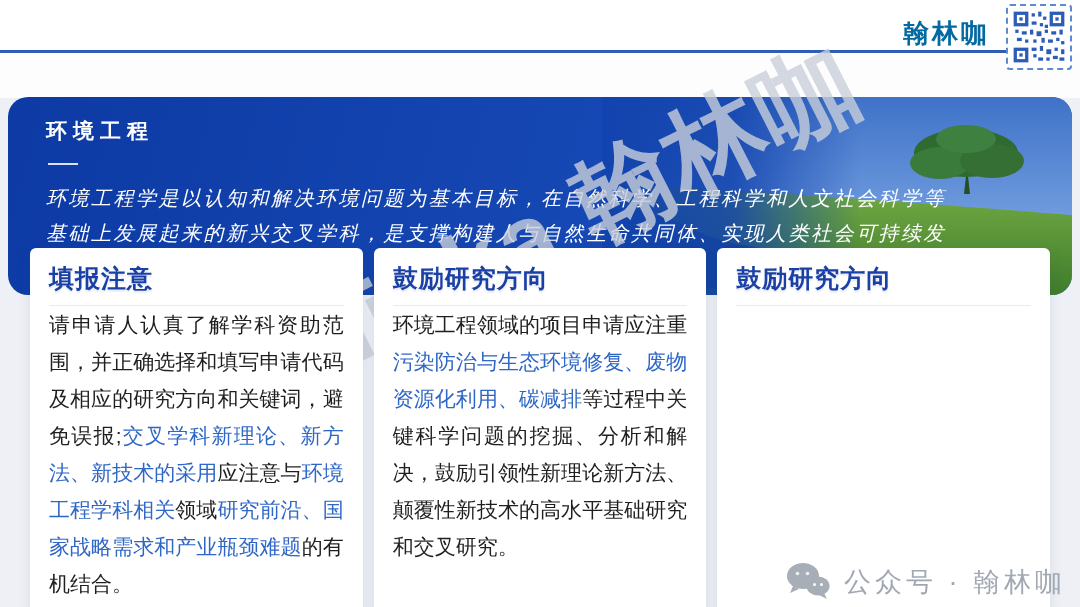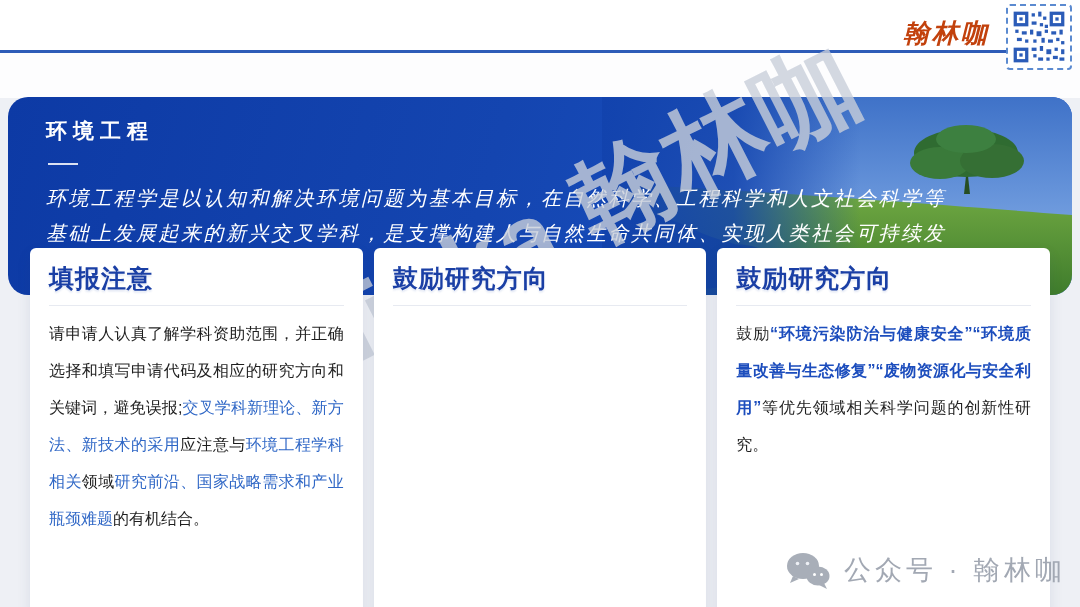--- a/index.html
+++ b/index.html
@@ -7,22 +7,22 @@
   body { font-family:"Liberation Sans",sans-serif; }
   .page { position:relative; width:1080px; height:607px; background:#eef0f5; overflow:hidden; }
 
   
   .topbar { position:absolute; top:0; left:0; width:1080px; height:53px; background:#ffffff; z-index:2; }
   .topline { position:absolute; top:50px; left:0; width:1006px; height:3px; background:#2e5cb8; z-index:3; }
   .whitegap { position:absolute; top:53px; left:0; width:1080px; height:45px; background:#fdfdfe; z-index:1; }
   .title-wrap { position:absolute; top:14px; left:18px; display:flex; align-items:center; z-index:4; }
   .title-bullet { width:15px; height:15px; background:#1a3fa5; margin-right:12px; margin-top:2px; }
   .main-title { font-size:27px; font-weight:bold; color:#1a3fa5; letter-spacing:1px; }
-  .brand { position:absolute; top:16px; right:90px; font-size:26px; font-weight:bold; color:#c2410c;
-           font-family:"DejaVu Serif",serif; font-style:italic; letter-spacing:3px; z-index:6; }
+  .brand { position:absolute; top:16px; right:90px; font-size:26px; font-weight:bold; color:#0369a1;
+           font-family:"DejaVu Serif",serif; letter-spacing:3px; z-index:6; }
   .qr-frame { position:absolute; top:4px; right:8px; width:66px; height:66px; background:#fff;
               border:2px dashed #5b8ad0; border-radius:4px; padding:4px; z-index:6; }
   .qr-frame svg { width:100%; height:100%; display:block; }
 
   
   .hero { position:absolute; top:97px; left:8px; width:1064px; height:198px; border-radius:20px;
           background:linear-gradient(105deg,#0d3aa5 0%, #1445b0 45%, #1950c0 75%);
           overflow:hidden; z-index:1; }
   .hero-scene { position:absolute; top:0; right:0; width:470px; height:198px; }
   .hero-scene svg { display:block; }
@@ -40,27 +40,27 @@
                transform:rotate(-27deg); transform-origin:0 50%; z-index:5; pointer-events:none;
                letter-spacing:2px; }
 
   
   .cards { position:absolute; top:248px; left:30px; width:1020px; display:flex; gap:11px; z-index:10; }
   .card { flex:1; height:369px; background:#ffffff; border-radius:6px; padding:14px 19px 0 19px;
           box-shadow:0 6px 14px rgba(40,60,110,0.10); }
   .card-header { font-size:25px; font-weight:bold; color:#1a3fa5; letter-spacing:1px;
                  padding-bottom:10px; border-bottom:1px solid #e7eaf1;
                  text-shadow:0 2px 2px rgba(26,63,165,0.12); }
-  .card-body { margin-top:9px; font-size:16px; line-height:37px; color:#1f1f1f; text-align:justify; }
+  .card-body { font-size:21px; line-height:37px; color:#1f1f1f; text-align:justify; }
   .seg-normal { color:#1f1f1f; }
   .seg-blue { color:#2f67c6; }
   .seg-blue-bold { color:#1c4dbd; font-weight:bold; }
 
   
-  .footer { position:absolute; top:552px; right:14px; height:48px; display:flex; align-items:flex-start;
+  .footer { position:absolute; top:552px; right:14px; height:48px; display:flex; align-items:flex-end;
             z-index:11; }
   .wechat-icon { width:44px; height:38px; margin-right:14px; }
   .footer-label { font-size:27px; color:#a2a8b3; letter-spacing:4px; }
 </style>
 </head>
 <body>
 
 <div class="page">
 
   <div class="topbar"></div>
@@ -160,24 +160,24 @@
 
   <div class="watermark">ihanlinka 翰林咖</div>
 
   <div class="cards">
     <div class="card">
       <div class="card-header">填报注意</div>
       <div class="card-body"><span class="seg-normal">请申请人认真了解学科资助范围，并正确选择和填写申请代码及相应的研究方向和关键词，避免误报;</span><span class="seg-blue">交叉学科新理论、新方法、新技术的采用</span><span class="seg-normal">应注意与</span><span class="seg-blue">环境工程学科相关</span><span class="seg-normal">领域</span><span class="seg-blue">研究前沿、国家战略需求和产业瓶颈难题</span><span class="seg-normal">的有机结合。</span></div>
     </div>
     <div class="card">
       <div class="card-header">鼓励研究方向</div>
+      <div class="card-body"><span class="seg-normal">环境工程领域的项目申请应注重</span><span class="seg-blue">污染防治与生态环境修复、废物资源化利用、碳减排</span><span class="seg-normal">等过程中关键科学问题的挖掘、分析和解决，鼓励引领性新理论新方法、颠覆性新技术的高水平基础研究和交叉研究。</span></div>
     </div>
     <div class="card">
       <div class="card-header">鼓励研究方向</div>
-      <div class="card-body"><span class="seg-normal">鼓励</span><span class="seg-blue-bold">“环境污染防治与健康安全”“环境质量改善与生态修复”“废物资源化与安全利用”</span><span class="seg-normal">等优先领域相关科学问题的创新性研究。</span></div>
     </div>
   </div>
 
   <div class="footer">
     <svg class="wechat-icon" viewBox="0 0 44 38" xmlns="http://www.w3.org/2000/svg">
       <g fill="#a8aeb8">
         <ellipse cx="17" cy="14" rx="16" ry="13"></ellipse>
         <path d="M7,24 L4,31 L13,27 Z"></path>
         <ellipse cx="32" cy="24" rx="11.5" ry="9.5"></ellipse>
         <path d="M38,31 L41,37 L33,33 Z"></path>

